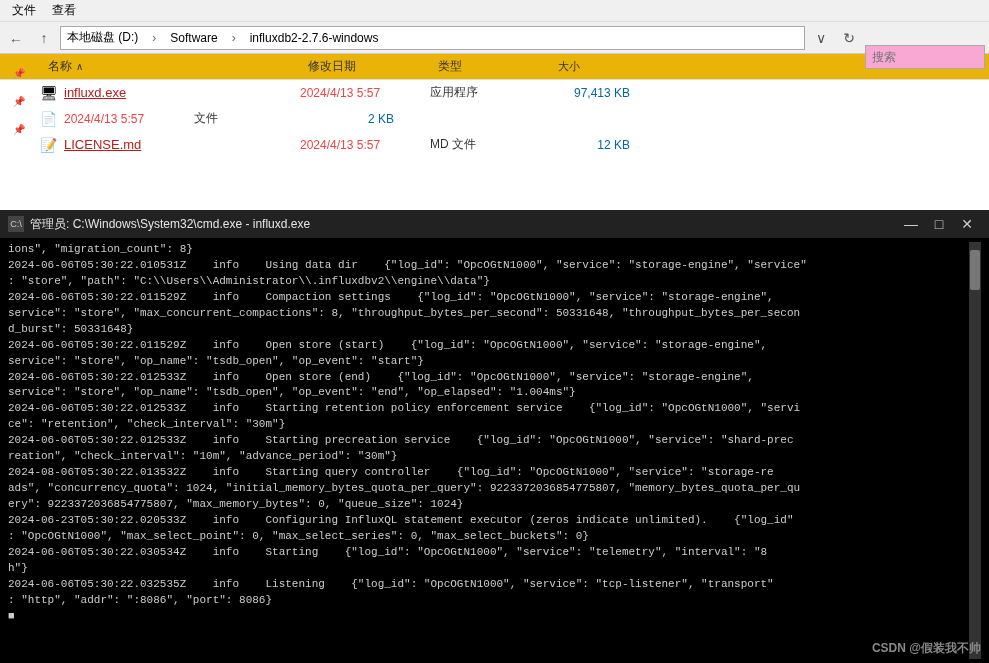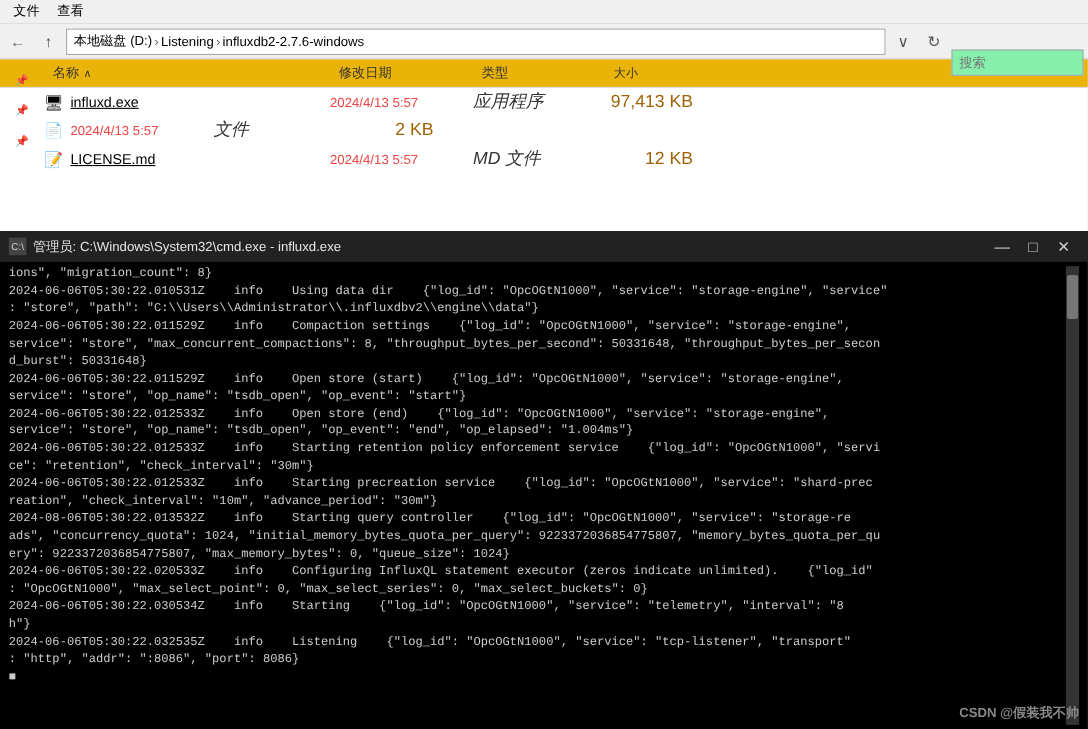--- a/index.html
+++ b/index.html
@@ -52,20 +52,21 @@
     .addr-path {
       flex: 1;
       height: 24px;
       background: #fff;
       border: 1px solid #aaa;
       display: flex;
       align-items: center;
       padding: 0 6px;
       font-size: 12px;
       color: #000;
+      gap: 12px;
     }
     .addr-path-separator {
       color: #666;
       margin: 0 2px;
     }
     .addr-path-part {
       color: #000;
     }
     .addr-refresh-btn {
       width: 24px; height: 24px;
@@ -73,21 +74,21 @@
       border: none;
       cursor: pointer;
       display: flex; align-items: center; justify-content: center;
       font-size: 14px;
       color: #555;
     }
     .search-box {
       width: 120px;
       height: 24px;
       border: 1px solid #aaa;
-      background: #86efac;
+      background: #f9a8d4;
       padding: 0 6px;
       font-size: 12px;
       margin-top: 39px;
     }
 
     
     .filelist-header {
       height: 26px;
       background: #eab308;
       display: flex;
@@ -106,24 +107,24 @@
     }
     .file-row {
       height: 26px;
       display: flex;
       align-items: center;
       padding-left: 40px;
       cursor: pointer;
       border-bottom: 1px solid transparent;
     }
     .file-icon { width: 20px; margin-right: 4px; font-size: 14px; }
-    .file-name { width: 236px; font-size: 13px; color: #000000; text-decoration: underline; }
+    .file-name { width: 236px; font-size: 13px; color: #b91c1c; text-decoration: underline; }
     .file-date { width: 130px; font-size: 12px; color: #ef4444; }
-    .file-type { width: 120px; font-size: 16px; color: #333; font-style: italic; }
-    .file-size { width: 100px; font-size: 16px; color: #a16207; text-align: right; padding-right: 20px; }
+    .file-type { width: 120px; font-size: 12px; color: #333; }
+    .file-size { width: 100px; font-size: 12px; color: #0369a1; text-align: right; padding-right: 20px; }
 
     
     .pin-col {
       position: absolute;
       left: 0;
       top: 54px;
       width: 40px;
       display: flex;
       flex-direction: column;
       align-items: center;
@@ -233,21 +234,21 @@
     <span class="menubar-item">文件</span>
     <span class="menubar-item">查看</span>
   </div>
 
   <div class="addressbar">
     <button class="addr-nav-btn">←</button>
     <button class="addr-nav-btn">↑</button>
     <div class="addr-path">
       <span class="addr-path-part">本地磁盘 (D:)</span>
       <span class="addr-path-separator"> › </span>
-      <span class="addr-path-part">Listening</span>
+      <span class="addr-path-part">Software</span>
       <span class="addr-path-separator"> › </span>
       <span class="addr-path-part">influxdb2-2.7.6-windows</span>
     </div>
     <button class="addr-nav-btn">∨</button>
     <button class="addr-refresh-btn">↻</button>
     <input class="search-box" type="text" placeholder="搜索" style="">
   </div>
 
   <div class="filelist-header">
     <div class="col-name">
@@ -314,21 +315,21 @@
         <div class="cmd-line">service": "store", "op_name": "tsdb_open", "op_event": "start"}</div>
         <div class="cmd-line">2024-06-06T05:30:22.012533Z    info    Open store (end)    {"log_id": "OpcOGtN1000", "service": "storage-engine",</div>
         <div class="cmd-line">service": "store", "op_name": "tsdb_open", "op_event": "end", "op_elapsed": "1.004ms"}</div>
         <div class="cmd-line">2024-06-06T05:30:22.012533Z    info    Starting retention policy enforcement service    {"log_id": "OpcOGtN1000", "servi</div>
         <div class="cmd-line">ce": "retention", "check_interval": "30m"}</div>
         <div class="cmd-line">2024-06-06T05:30:22.012533Z    info    Starting precreation service    {"log_id": "OpcOGtN1000", "service": "shard-prec</div>
         <div class="cmd-line">reation", "check_interval": "10m", "advance_period": "30m"}</div>
         <div class="cmd-line">2024-08-06T05:30:22.013532Z    info    Starting query controller    {"log_id": "OpcOGtN1000", "service": "storage-re</div>
         <div class="cmd-line">ads", "concurrency_quota": 1024, "initial_memory_bytes_quota_per_query": 9223372036854775807, "memory_bytes_quota_per_qu</div>
         <div class="cmd-line">ery": 9223372036854775807, "max_memory_bytes": 0, "queue_size": 1024}</div>
-        <div class="cmd-line">2024-06-06T05:30:22.020533Z    info    Configuring InfluxQL statement executor (zeros indicate unlimited).    {"log_id"</div>
+        <div class="cmd-line">2024-06-23T05:30:22.020533Z    info    Configuring InfluxQL statement executor (zeros indicate unlimited).    {"log_id"</div>
         <div class="cmd-line">: "OpcOGtN1000", "max_select_point": 0, "max_select_series": 0, "max_select_buckets": 0}</div>
         <div class="cmd-line">2024-06-06T05:30:22.030534Z    info    Starting    {"log_id": "OpcOGtN1000", "service": "telemetry", "interval": "8</div>
         <div class="cmd-line">h"}</div>
         <div class="cmd-line">2024-06-06T05:30:22.032535Z    info    Listening    {"log_id": "OpcOGtN1000", "service": "tcp-listener", "transport"</div>
         <div class="cmd-line">: "http", "addr": ":8086", "port": 8086}</div>
         <div class="cmd-line">■</div>
       </div>
     <div class="cmd-scrollbar">
       <div class="cmd-scrollbar-thumb"></div>
     </div>

